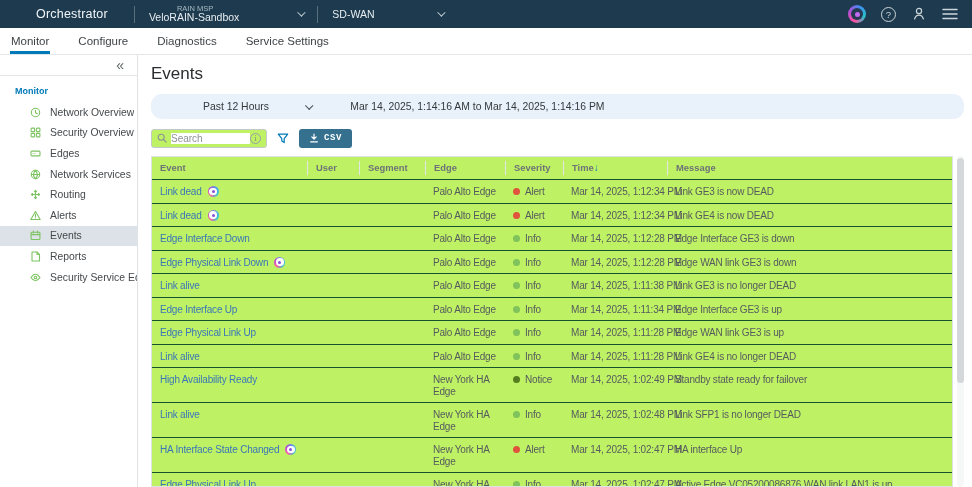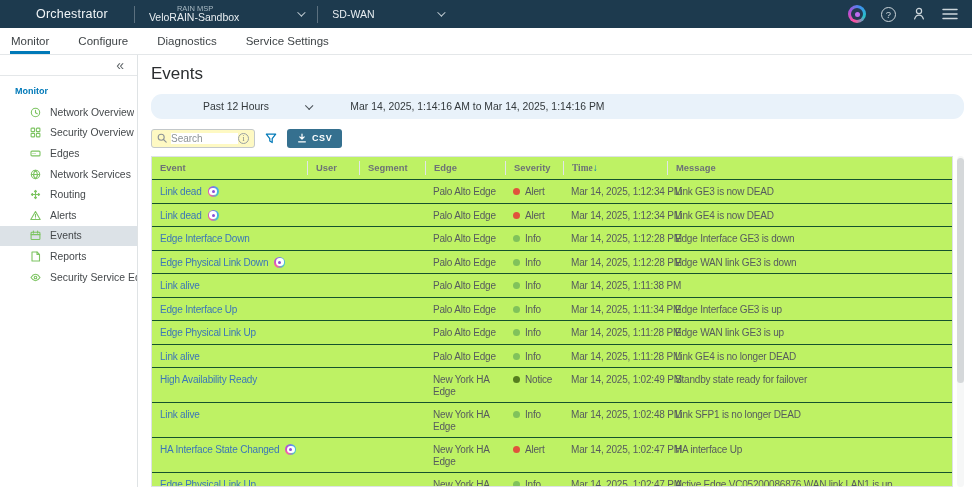--- a/index.html
+++ b/index.html
@@ -50,41 +50,41 @@
 
   
   .main { flex:1; min-width:0; padding:7px 8px 0 13px; display:flex; flex-direction:column; }
   .page-title { font-size:17px; color:#2b2e30; font-weight:500; margin:2px 0 10px; }
   .timebar { height:25px; background:#e9f2fa; display:flex; align-items:center; font-size:10.4px; color:#33393c; flex:0 0 25px;border-radius:11px; }
   .range-label { margin-left:52px; cursor:pointer; }
   .range-chev { width:5.5px; height:5.5px; border-right:1.3px solid #4b5358; border-bottom:1.3px solid #4b5358;
     transform:rotate(45deg) translateY(-2px); display:inline-block; margin-left:36px; }
   .range-text { margin-left:40px; }
   .toolbar { display:flex; align-items:center; margin-top:9px; flex:0 0 20px; }
-  .search-box { width:104px; height:19px; border:1px solid #c3c8ca; border-radius:3px; display:flex; align-items:center;
-    padding:0 5px; background:#fef9c3; }
+  .search-box { width:116px; height:19px; border:1px solid #c3c8ca; border-radius:3px; display:flex; align-items:center;
+    padding:0 5px; background:#bef264; }
   .search-box input { border:none; outline:none; flex:1; min-width:0; font-size:10px; color:#3c4043;
     font-family:"Liberation Sans","DejaVu Sans",sans-serif; margin-left:4px; }
   .search-box input::placeholder { color:#8d9396; }
   .info-circ { width:11px; height:11px; border:1px solid #9aa0a3; border-radius:50%; color:#777d80;
     font-size:7.5px; display:grid; place-items:center; font-family:"Liberation Serif",serif; flex:0 0 11px; cursor:pointer; }
   .funnel-btn { margin-left:10px; display:grid; place-items:center; cursor:pointer; }
   .csv-btn { margin-left:10px; height:19px; background:#35708f; border:none; border-radius:3px; color:#fff;
     font-size:9px; font-weight:bold; letter-spacing:.6px; display:flex; align-items:center; gap:5px; padding:0 10px;
-    cursor:pointer; font-family:Liberation Sans, sans-serif; }
+    cursor:pointer; font-family:Liberation Mono, monospace; }
 
   
   .tablewrap { display:flex; margin-top:8px; flex:1; min-height:0; }
   .table { flex:1; min-width:0; border:1px solid #dde2e5; background:#bef264; overflow:hidden; }
   .thead, .trow { display:grid; grid-template-columns:155px 52px 66px 80px 58px 104px 1fr; }
   .thead { height:22px; align-items:center; }
   .hcell { font-size:9.4px; color:#6d7376; font-weight:bold; padding-left:8px; height:14px; line-height:14px;
     display:flex; align-items:center; }
   .hcell + .hcell { border-left:1px solid #e2e5e7; }
-  .hcell.time-h { justify-content:flex-start; padding-right:8px;font-family:Liberation Serif, serif; }
+  .hcell.time-h { justify-content:flex-start; padding-right:8px; }
   .sort-arrow { color:#0079b8; font-size:10px; font-weight:normal; cursor:pointer; }
   .trow { border-top:1px solid #14532d; }
   .cell { font-size:10px; color:#565b5e; padding:6px 8px 5px 8px; line-height:11.5px; letter-spacing:-.2px; }
   .event-cell { display:flex; align-items:flex-start; gap:6px; }
   .event-link { color:#3b76b8; text-decoration:none; cursor:pointer; white-space:nowrap; }
   .sev-cell { display:flex; align-items:flex-start; gap:5px; }
   .dot { width:7px; height:7px; border-radius:50%; flex:0 0 7px; margin-top:2px; }
   .time-cell, .msg-cell { white-space:nowrap; }
   .ai-ring { width:11px; height:11px; border-radius:50%; flex:0 0 11px; display:grid; place-items:center; cursor:pointer;
     background:conic-gradient(from 220deg,#ff5fa2,#b14fd8,#4da4f0,#3fc6d0,#ff5fa2); margin-top:0px; }
@@ -369,20 +369,21 @@
                   <a class="event-link">Link alive</a>
                 </div>
                 <div class="cell"></div>
                 <div class="cell"></div>
                 <div class="cell">Palo Alto Edge</div>
                 <div class="cell sev-cell">
                   <span class="dot" style="background: rgb(128, 194, 91);"></span>
                   <span>Info</span>
                 </div>
                 <div class="cell time-cell">Mar 14, 2025, 1:11:38 PM</div>
+                <div class="cell msg-cell">Link GE3 is no longer DEAD</div>
               </div>
               <div class="trow">
                 <div class="cell event-cell">
                   <a class="event-link">Edge Interface Up</a>
                 </div>
                 <div class="cell"></div>
                 <div class="cell"></div>
                 <div class="cell">Palo Alto Edge</div>
                 <div class="cell sev-cell">
                   <span class="dot" style="background: rgb(128, 194, 91);"></span>

